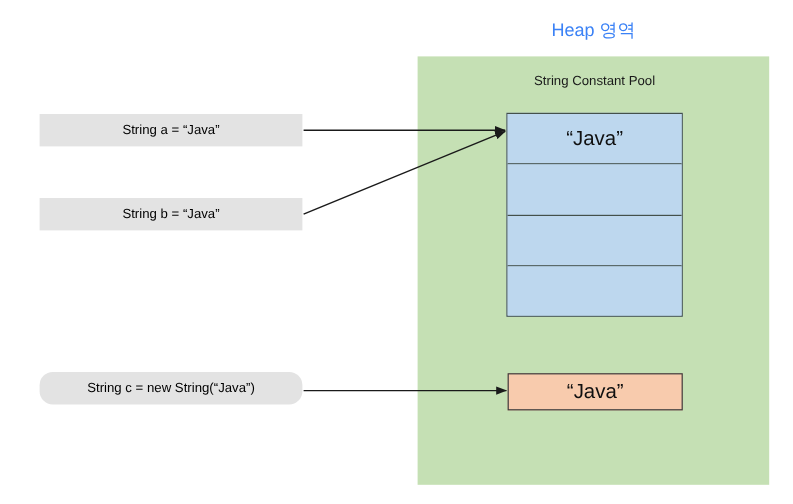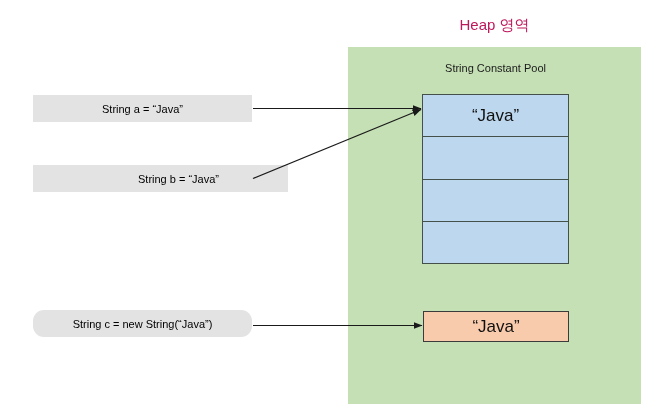--- a/index.html
+++ b/index.html
@@ -27,21 +27,21 @@
     height: 357px;
     background: #c5e0b4;
   }
   #heap-title {
     position: absolute;
     left: 348px;
     top: 16px;
     width: 293px;
     text-align: center;
     font-size: 15px;
-    color: #be185d;
+    color: #3b82f6;
     white-space: nowrap;
   }
   #pool-title {
     position: absolute;
     left: 422px;
     top: 62px;
     width: 147px;
     text-align: center;
     font-size: 11px;
     color: #1a1a1a;
@@ -98,21 +98,21 @@
     position: absolute;
     background: #e3e3e3;
     display: flex;
     align-items: center;
     justify-content: center;
     font-size: 11px;
     color: #000000;
     white-space: nowrap;
   }
   #stmt-a { left: 33px; top: 95px;  width: 219px; height: 27px; }
-  #stmt-b { left: 33px; top: 165px; width: 219px; height: 27px; padding-left: 36px; }
+  #stmt-b { left: 33px; top: 165px; width: 219px; height: 27px; }
   #stmt-c { left: 33px; top: 310px; width: 219px; height: 27px; border-radius: 11px; }
 
   
   #arrow-layer {
     position: absolute;
     left: 0;
     top: 0;
     width: 661px;
     height: 420px;
     pointer-events: none;

